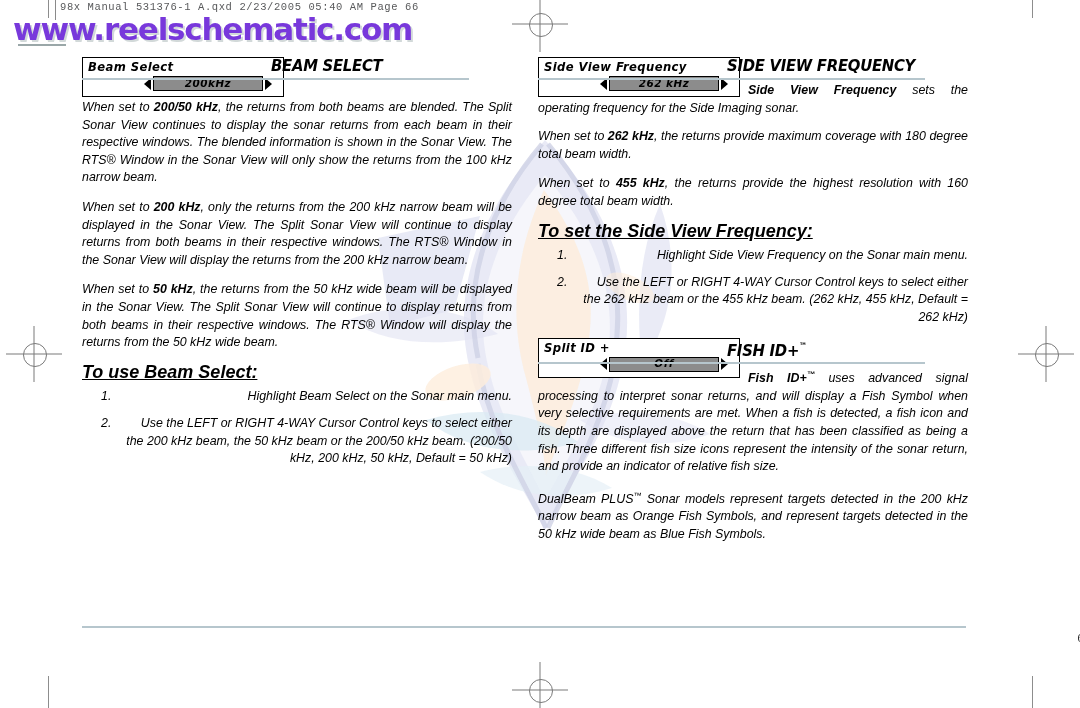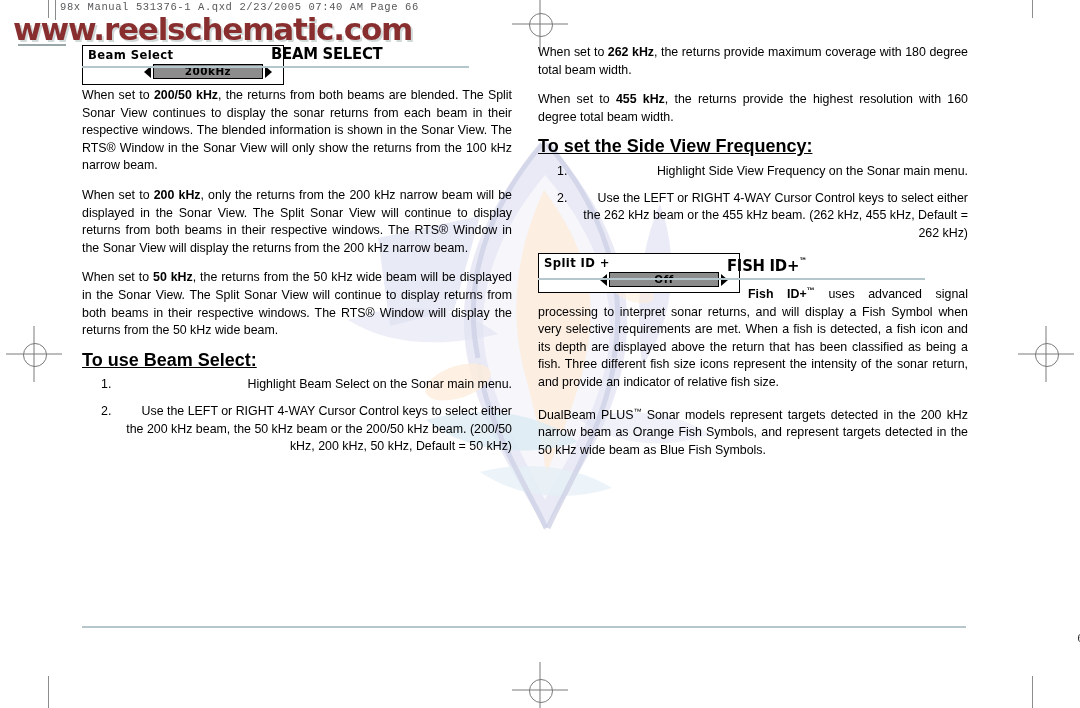--- a/index.html
+++ b/index.html
@@ -81,21 +81,21 @@
 
   
   .wordmark {
     position: absolute;
     left: 13px;
     top: 11px;
     font-family: "DejaVu Sans", sans-serif;
     font-weight: 700;
     font-size: 31px;
     letter-spacing: -1.2px;
-    color: #7f1d1d;
+    color: #6d28d9;
     opacity: 0.92;
     white-space: nowrap;
     text-shadow: 2px 2px 0 #cfd6d6;
   }
   .wordmark-rule {
     position: absolute;
     left: 18px;
     top: 44px;
     width: 48px;
     height: 2px;
@@ -109,25 +109,26 @@
     top: 120px;
     width: 430px;
     height: 430px;
     opacity: 0.55;
     pointer-events: none;
   }
 
   
   .col {
     position: absolute;
-    top: 44px;
+    top: 56px;
     width: 430px;
     font-size: 12.4px;
     line-height: 17.6px;
     color: #000;
+    font-style: italic;
   }
   #col-left  { left: 82px; }
   #col-right { left: 538px; }
 
   
   .sec {
     position: relative;
     margin-bottom: 0;
   }
   .menubox {
@@ -296,21 +297,21 @@
       <div class="hline"></div>
       <div class="circ"></div>
   </div>
 
   <div class="trimline" style="left:48px;  top:0px;   width:1px; height:18px;"></div>
   <div class="trimline" style="left:48px;  top:676px; width:1px; height:32px;"></div>
   <div class="trimline" style="left:1032px;top:676px; width:1px; height:32px;"></div>
   <div class="trimline" style="left:1032px;top:0px;   width:1px; height:18px;"></div>
 
   <div class="slug-tick"></div>
-  <div class="slug">98x Manual 531376-1 A.qxd   2/23/2005  07:40 AM   Page 66</div>
+  <div class="slug">98x Manual 531376-1 A.qxd   2/23/2005  05:40 AM   Page 66</div>
 
   <div class="wordmark">www.reelschematic.com</div>
   <div class="wordmark-rule"></div>
 
   <div class="col" id="col-left">
 
     <div class="sec clearfix">
       <div class="menubox">
         <div class="mb-label">Beam Select</div>
         <div class="mb-row">
@@ -333,20 +334,34 @@
     <span class="subhead">To use Beam Select:</span>
 
     <ol class="steps">
       <li>Highlight Beam Select on the Sonar main menu.</li>
       <li>Use the LEFT or RIGHT 4-WAY Cursor Control keys to select either the 200 kHz beam, the 50 kHz beam or the 200/50 kHz beam. (200/50 kHz, 200 kHz, 50 kHz, Default = 50 kHz)</li>
     </ol>
   </div>
 
   <div class="col" id="col-right">
 
+    <div class="sec clearfix">
+      <div class="menubox">
+        <div class="mb-label">Side View Frequency</div>
+        <div class="mb-row">
+          <div class="tri tri-l"></div>
+          <div class="mb-pill">262 kHz</div>
+          <div class="tri tri-r"></div>
+        </div>
+      </div>
+
+      <h2 class="head">SIDE VIEW FREQUENCY</h2>
+
+      <p class="body flow"><b>Side View Frequency</b><span> sets the operating frequency for the Side Imaging sonar.</span></p>
+    </div>
 
     <p class="body"><span>When set to </span><b>262 kHz</b><span>, the returns provide maximum coverage with 180 degree total beam width.</span></p>
 
     <p class="body"><span>When set to </span><b>455 kHz</b><span>, the returns provide the highest resolution with 160 degree total beam width.</span></p>
 
     <span class="subhead">To set the Side View Frequency:</span>
 
     <ol class="steps">
       <li>Highlight Side View Frequency on the Sonar main menu.</li>
       <li>Use the LEFT or RIGHT 4-WAY Cursor Control keys to select either the 262 kHz beam or the 455 kHz beam. (262 kHz, 455 kHz, Default = 262 kHz)</li>

